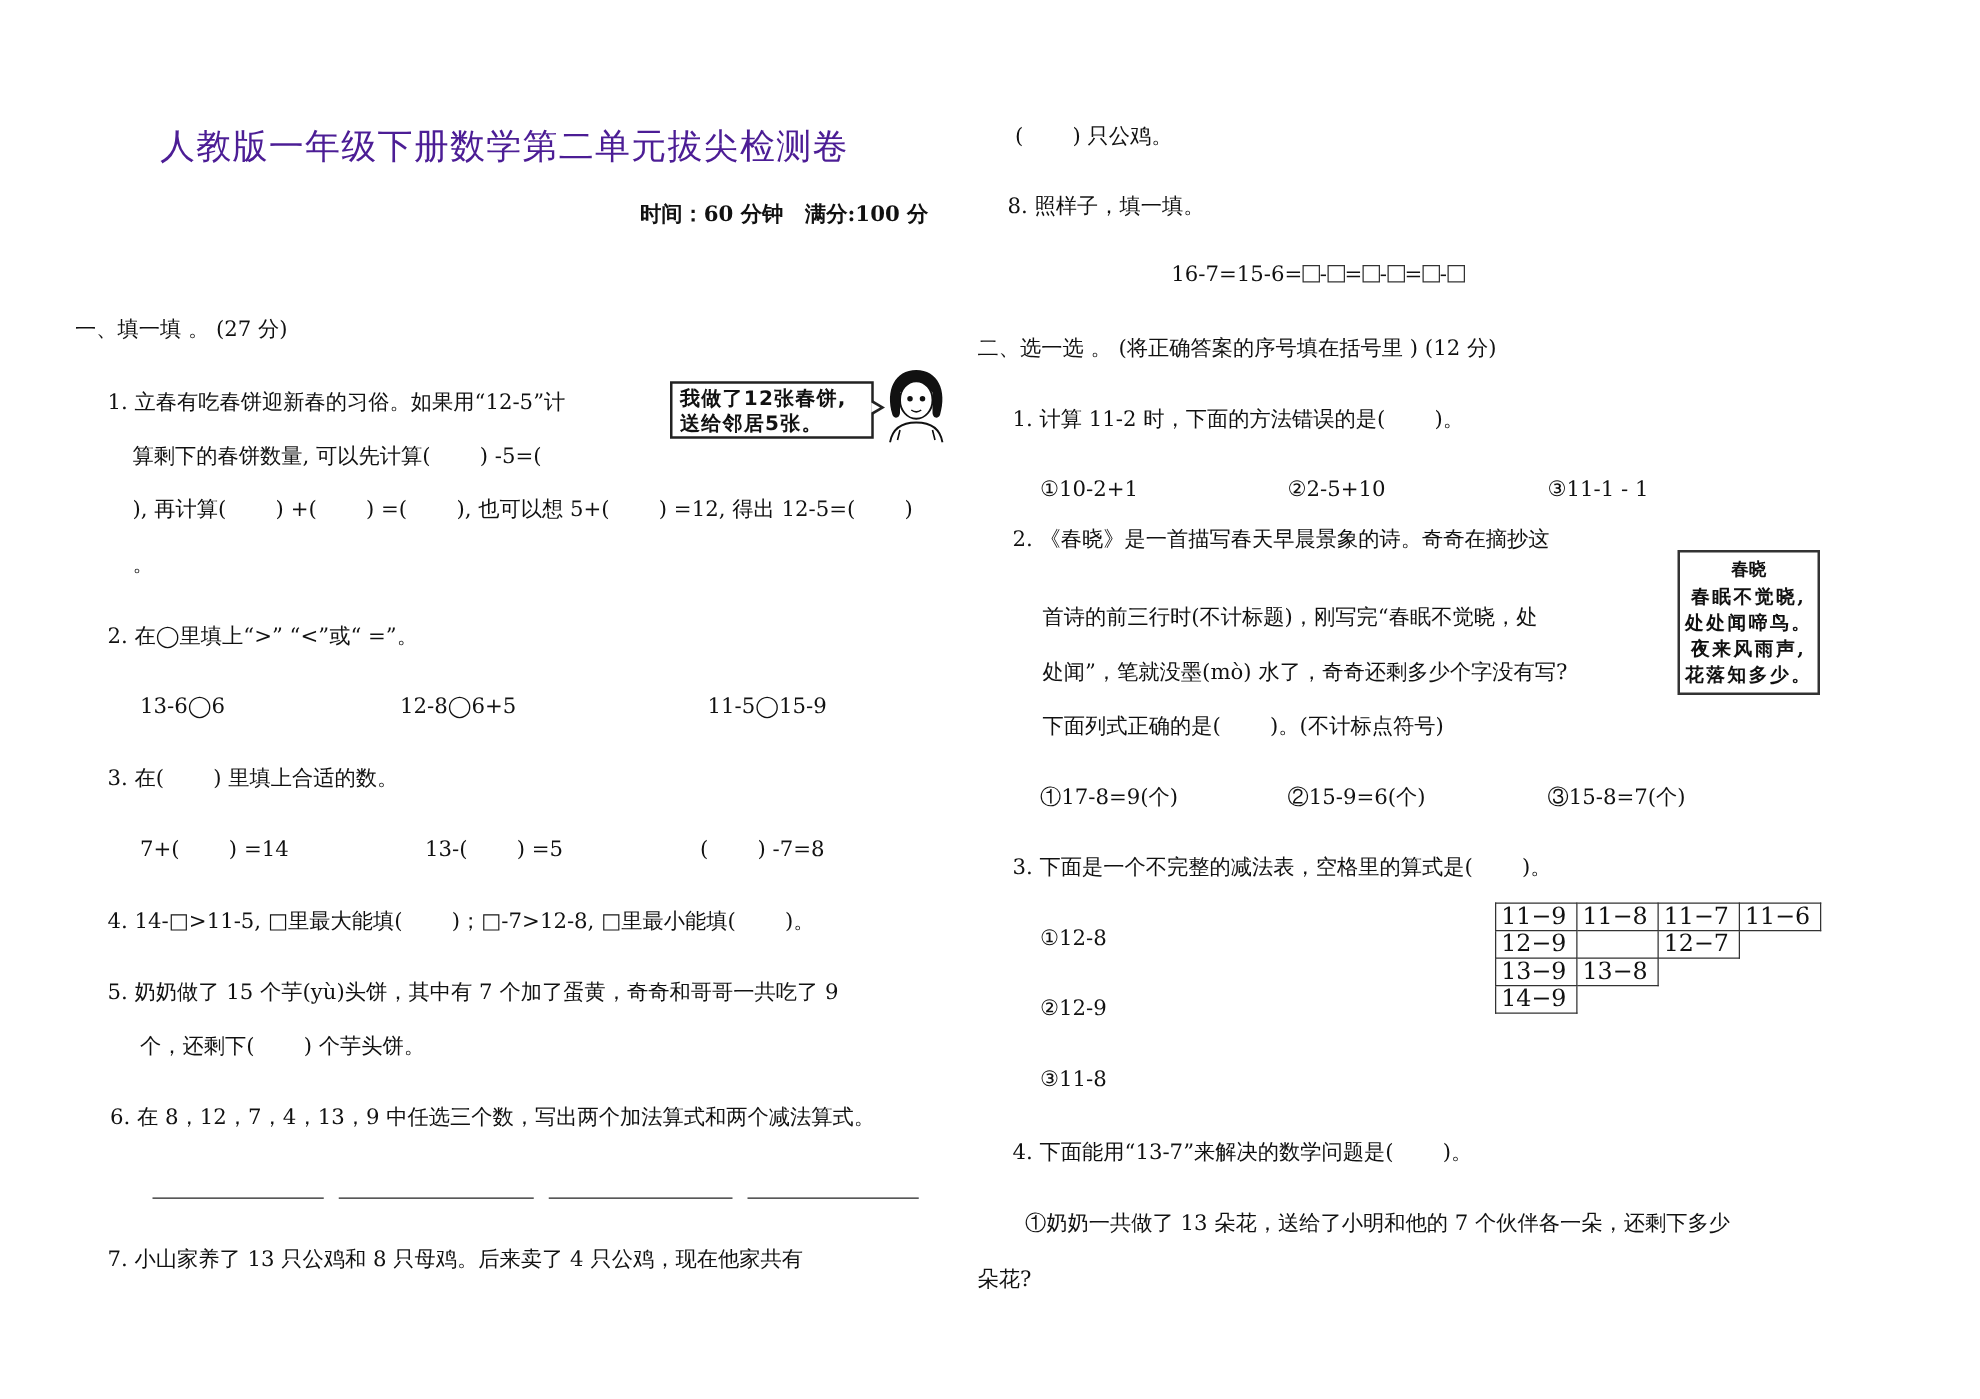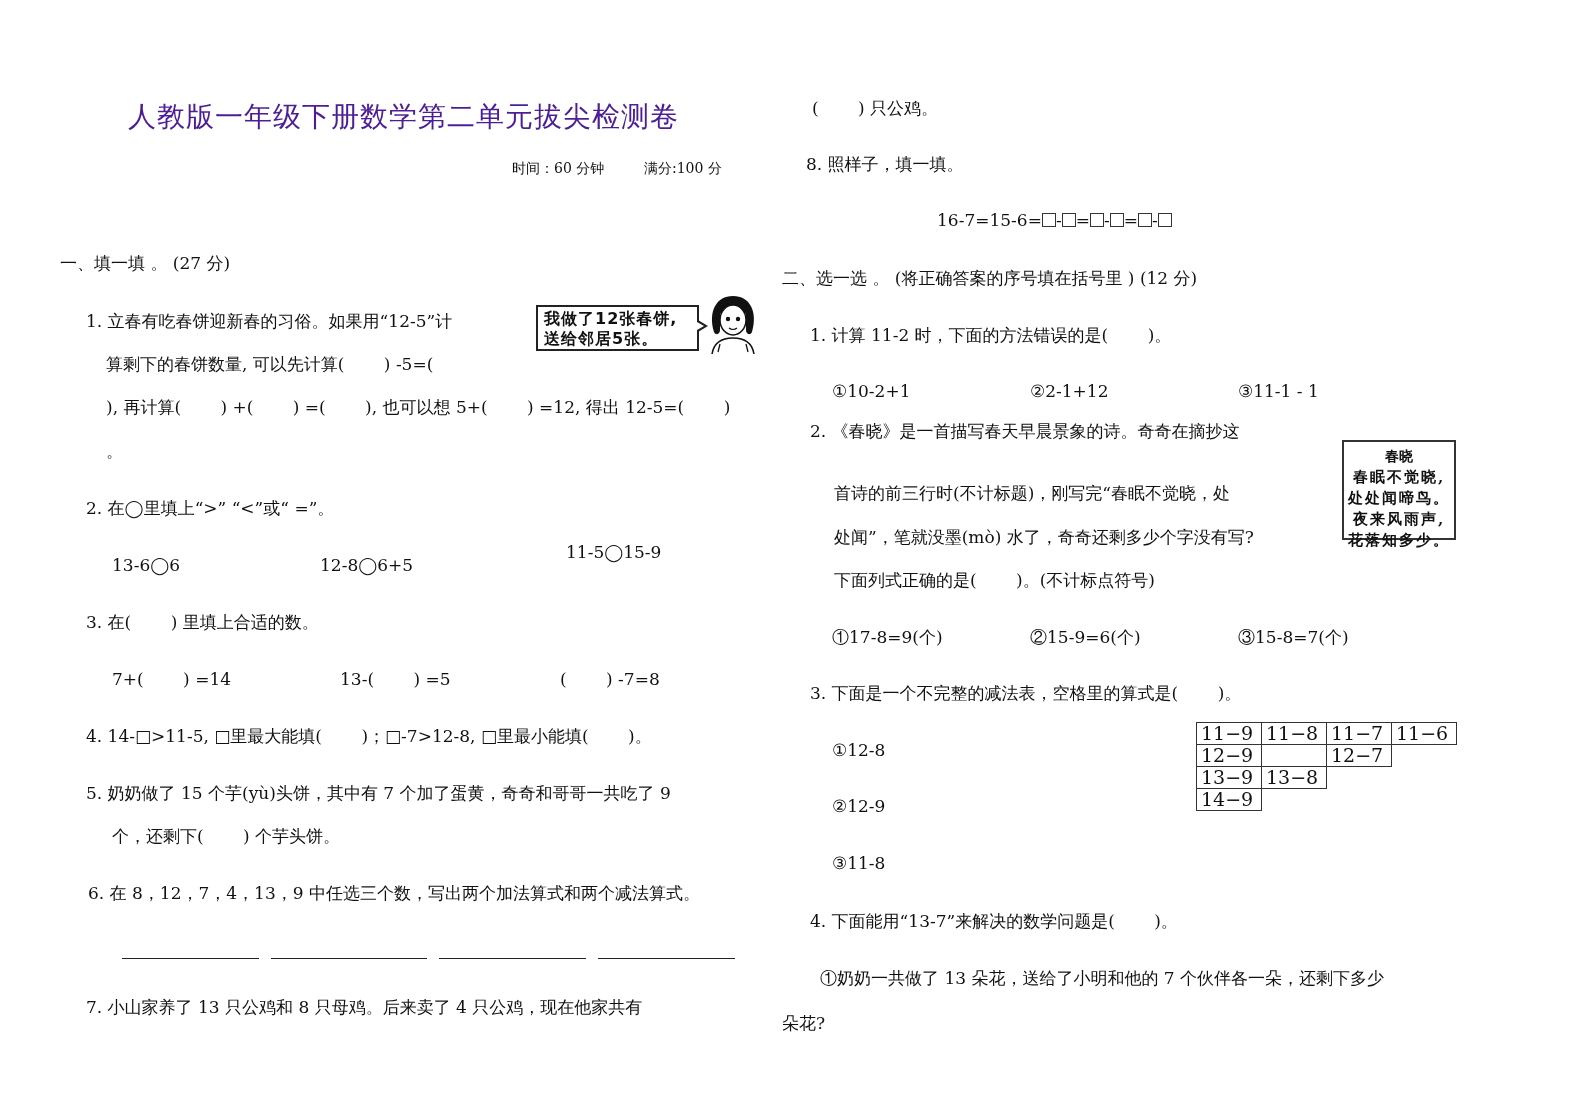--- a/index.html
+++ b/index.html
@@ -3,21 +3,21 @@
 <meta charset="utf-8">
 <style>
   html, body { margin:0; padding:0; background:#ffffff; }
   body {
     width:1584px; height:1119px; position:relative; overflow:hidden;
     font-family: "DejaVu Serif", "Liberation Serif", serif;
     color:#111;
   }
   .abs { position:absolute; white-space:nowrap; }
   .title { font-size:28px; letter-spacing:1px; color:#4c1d95; }
-  .meta { font-size:14px; }
+  .meta { font-size:17px;font-weight:bold; }
   .q { font-size:17px; }
   .sec { font-size:17px; }
   table.score {
     position:absolute; left:56px; top:203px; width:695px; height:46px;
     border-collapse:collapse; font-size:13px;
   }
   table.score td { border:1px solid #777; text-align:center; padding:0; height:22px; }
   .blank-line { position:absolute; height:1px; background:#222; }
   .bubble {
     position:absolute; left:536px; top:305px; width:163px; height:46px;
@@ -29,21 +29,21 @@
     position:absolute; left:698px; top:320px; width:0; height:0;
     border-top:6px solid transparent; border-bottom:6px solid transparent;
     border-left:10px solid #222;
   }
   .bubble-tail-inner {
     position:absolute; left:697px; top:322px; width:0; height:0;
     border-top:4px solid transparent; border-bottom:4px solid transparent;
     border-left:7px solid #fff;
   }
   .poem {
-    position:absolute; left:1342px; top:440px; width:114px; height:100px;
+    position:absolute; left:1342px; top:440px; width:114px; height:116px;
     border:2px solid #333; box-sizing:border-box;
     font-size:15px; font-weight:bold; text-align:center; line-height:21px;
     padding-top:4px; letter-spacing:2px;
   }
   .poem .ptitle { font-size:14px; letter-spacing:0; }
   table.sub {
     position:absolute; left:1196px; top:722px;
     border-collapse:collapse; font-size:19px;
   }
   table.sub td {
@@ -84,21 +84,21 @@
   <circle cx="22" cy="27" r="2.2" fill="#111"></circle>
   <circle cx="32" cy="27" r="2.2" fill="#111"></circle>
   <path d="M23,36 Q27,39 31,36" stroke="#111" stroke-width="1.2" fill="none"></path>
   <path d="M6,62 C8,50 16,46 27,46 C38,46 46,50 48,62" stroke="#111" stroke-width="1.5" fill="none"></path>
   <path d="M14,52 L12,60 M40,52 L42,60" stroke="#111" stroke-width="1.3"></path>
 </svg>
 
 <div class="abs q" style="left:86px; top:497px;">2. 在◯里填上“&gt;” “&lt;”或“ =”。</div>
 <div class="abs q" style="left:112px; top:555px;">13-6◯6</div>
 <div class="abs q" style="left:320px; top:555px;">12-8◯6+5</div>
-<div class="abs q" style="left:566px; top:542px;">11-5◯15-9</div>
+<div class="abs q" style="left:566px; top:555px;">11-5◯15-9</div>
 
 <div class="abs q" style="left:86px; top:611px;">3. 在(　　 ) 里填上合适的数。</div>
 <div class="abs q" style="left:112px; top:668px;">7+(　　 ) =14</div>
 <div class="abs q" style="left:340px; top:668px;">13-(　　 ) =5</div>
 <div class="abs q" style="left:560px; top:668px;">(　　 ) -7=8</div>
 
 <div class="abs q" style="left:86px; top:725px;">4. 14-□&gt;11-5, □里最大能填(　　 )；□-7&gt;12-8, □里最小能填(　　 )。</div>
 
 <div class="abs q" style="left:86px; top:782px;">5. 奶奶做了 15 个芋(yù)头饼，其中有 7 个加了蛋黄，奇奇和哥哥一共吃了 9</div>
 <div class="abs q" style="left:112px; top:825px;">个，还剩下(　　 ) 个芋头饼。</div>
@@ -115,21 +115,21 @@
 
 <div class="abs q" style="left:806px; top:153px;">8. 照样子，填一填。</div>
 <div class="abs q" style="left:916px; top:210px;margin-left:21px;">
   <span>16-7=15-6=</span><span class="box"></span>-<span class="box"></span>=<span class="box"></span>-<span class="box"></span>=<span class="box"></span>-<span class="box"></span>
 </div>
 
 <div class="abs sec" style="left:782px; top:267px;">二、选一选 。 (将正确答案的序号填在括号里 ) (12 分)</div>
 
 <div class="abs q" style="left:810px; top:324px;">1. 计算 11-2 时，下面的方法错误的是(　　 )。</div>
 <div class="abs q" style="left:832px; top:381px;">①10-2+1</div>
-<div class="abs q" style="left:1030px; top:381px;">②2-1+12</div>
+<div class="abs q" style="left:1030px; top:381px;">②2-5+10</div>
 <div class="abs q" style="left:1238px; top:381px;">③11-1 - 1</div>
 
 <div class="abs q" style="left:810px; top:420px;">2. 《春晓》是一首描写春天早晨景象的诗。奇奇在摘抄这</div>
 <div class="abs q" style="left:834px; top:482px;">首诗的前三行时(不计标题)，刚写完“春眠不觉晓，处</div>
 <div class="abs q" style="left:834px; top:526px;">处闻”，笔就没墨(mò) 水了，奇奇还剩多少个字没有写?</div>
 <div class="abs q" style="left:834px; top:569px;">下面列式正确的是(　　 )。(不计标点符号)</div>
 
 <div class="poem">
   <div class="ptitle">春晓</div>
   <div>春眠不觉晓,</div>

